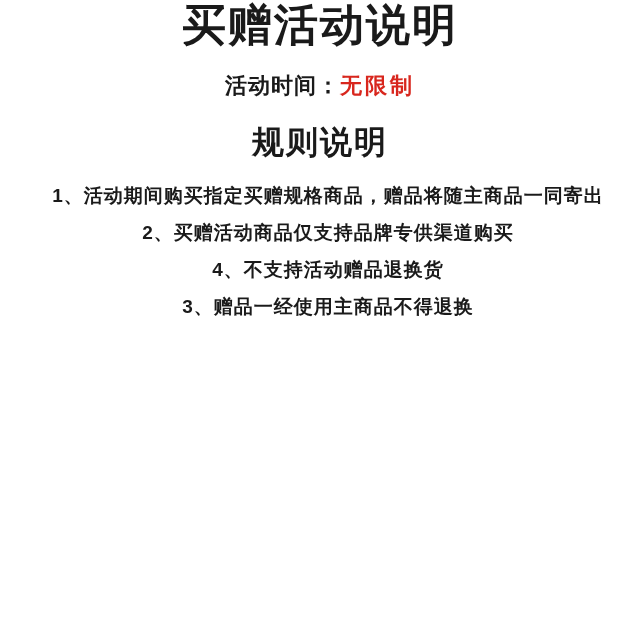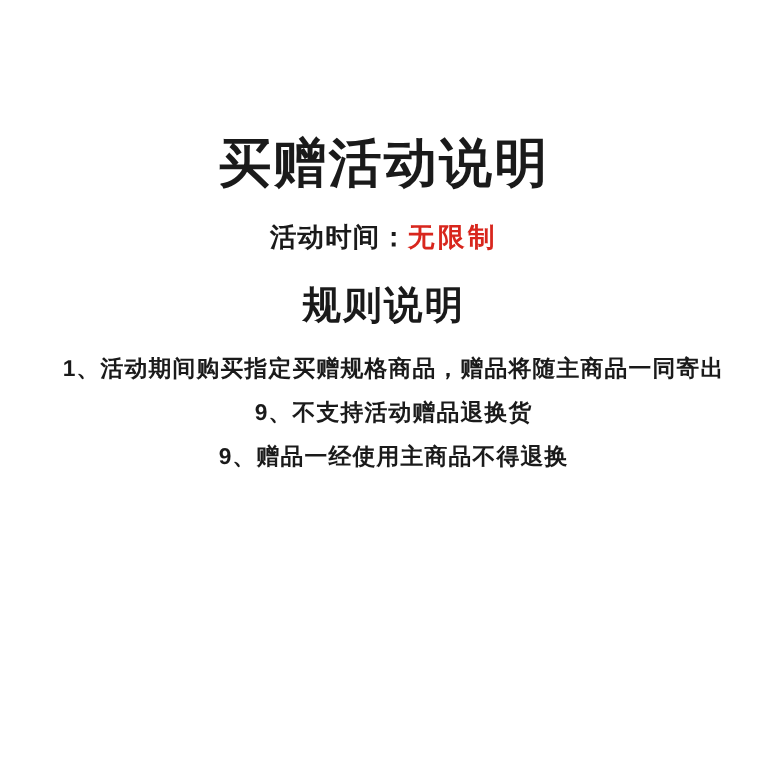--- a/index.html
+++ b/index.html
@@ -11,21 +11,20 @@
     height: 640px;
     background: #ffffff;
     font-family: "Liberation Sans", "DejaVu Sans", sans-serif;
     color: #1a1a1a;
     overflow: hidden;
   }
   .notice {
     box-sizing: border-box;
     width: 640px;
     height: 640px;
-    padding-top: 112px;
     text-align: center;
   }
   .title {
     margin: 0;
     font-size: 44px;
     line-height: 50px;
     font-weight: 700;
     letter-spacing: 2px;
     color: #1a1a1a;
   }
@@ -69,16 +68,17 @@
 
 <div class="notice">
   <h1 class="title">买赠活动说明</h1>
 
   <p class="subtitle"><span>活动时间：</span><span class="highlight">无限制</span></p>
 
   <h2 class="section-title">规则说明</h2>
 
   <ul class="rules">
     <li>1、活动期间购买指定买赠规格商品，赠品将随主商品一同寄出</li>
-    <li>9、不支持活动赠品退换货</li>
-    <li>9、赠品一经使用主商品不得退换</li>
+    <li>2、买赠活动商品仅支持品牌专供渠道购买</li>
+    <li>4、不支持活动赠品退换货</li>
+    <li>3、赠品一经使用主商品不得退换</li>
   </ul>
 </div>
 
 </body></html>

